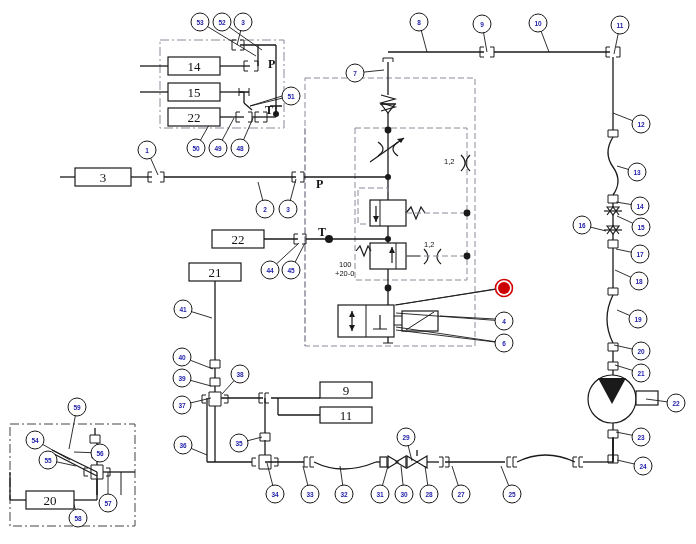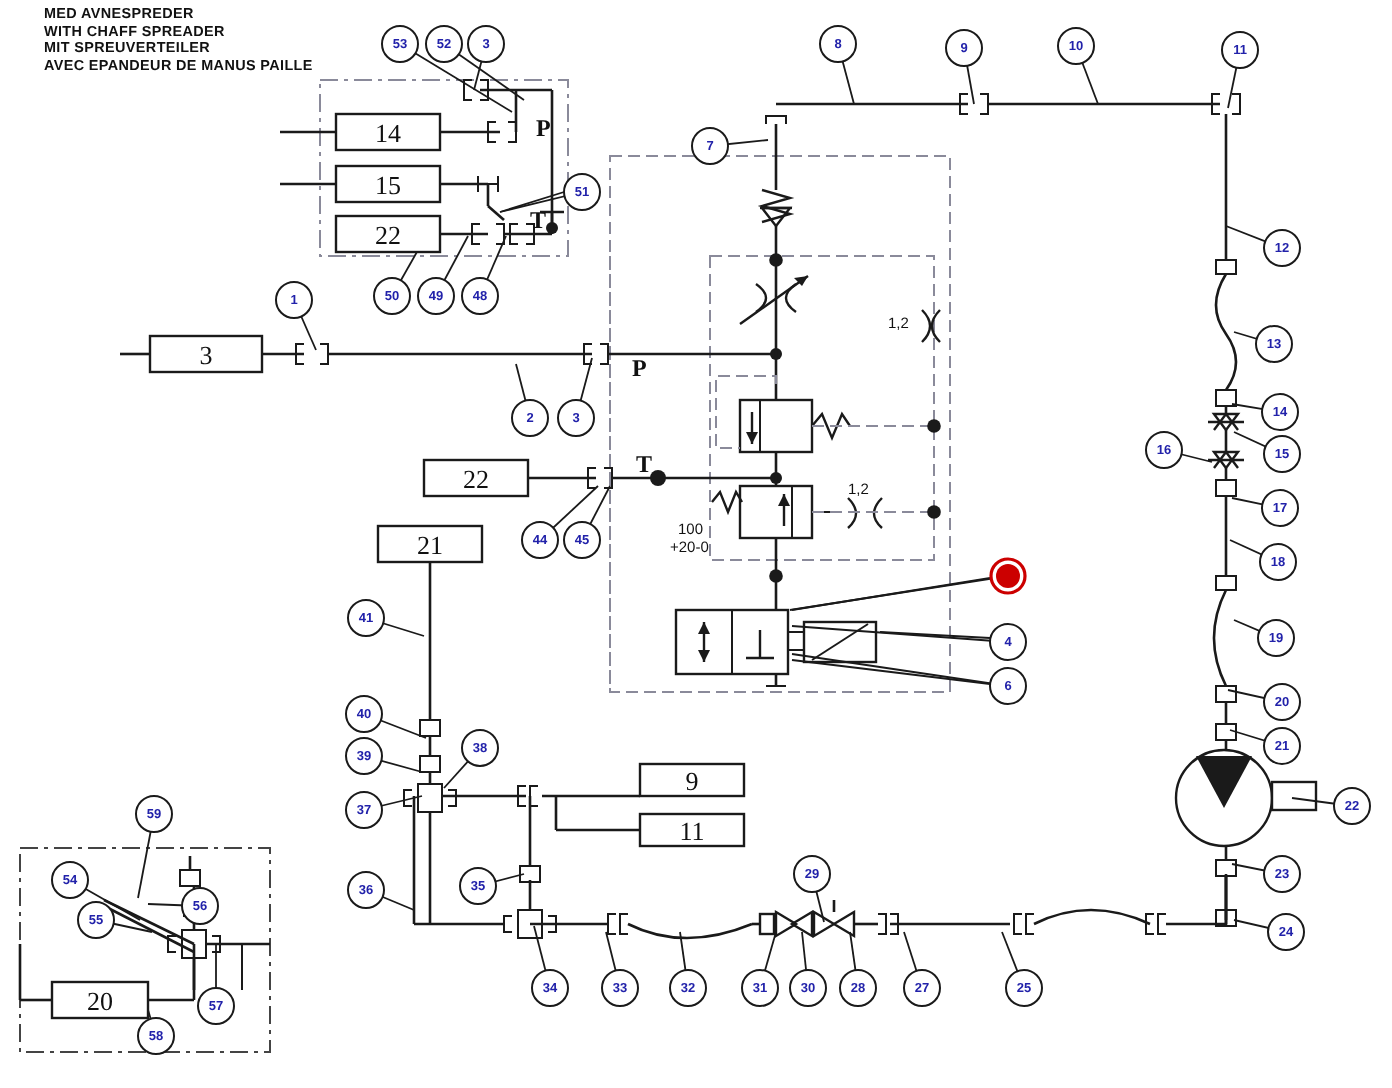--- a/index.html
+++ b/index.html
@@ -31,24 +31,20 @@
          font-weight:bold;line-height:8.6px;color:#111;letter-spacing:.2px;
          font-family:"Liberation Sans",sans-serif;white-space:pre;}
   .sym{fill:none;stroke:#1a1a1a;stroke-width:1.2;}
   .solid{fill:#1a1a1a;}
 </style>
 </head>
 <body>
 
 <div id="sheet">
 
-  <div class="title">MED AVNESPREDER
-WITH CHAFF SPREADER
-MIT SPREUVERTEILER
-AVEC EPANDEUR DE MANUS PAILLE</div>
 
   <svg width="696" height="544" viewBox="0 0 696 544">
 
     <g>
       <rect class="dashdot" x="160" y="40" width="124" height="88"></rect>
       <rect class="dash" x="305" y="78" width="170" height="268"></rect>
       <rect class="dash" x="355" y="128" width="112" height="152"></rect>
       <rect class="dashdot-d" x="10" y="424" width="125" height="102"></rect>
 
       <line class="dash" x1="305" y1="128" x2="305" y2="346"></line>

